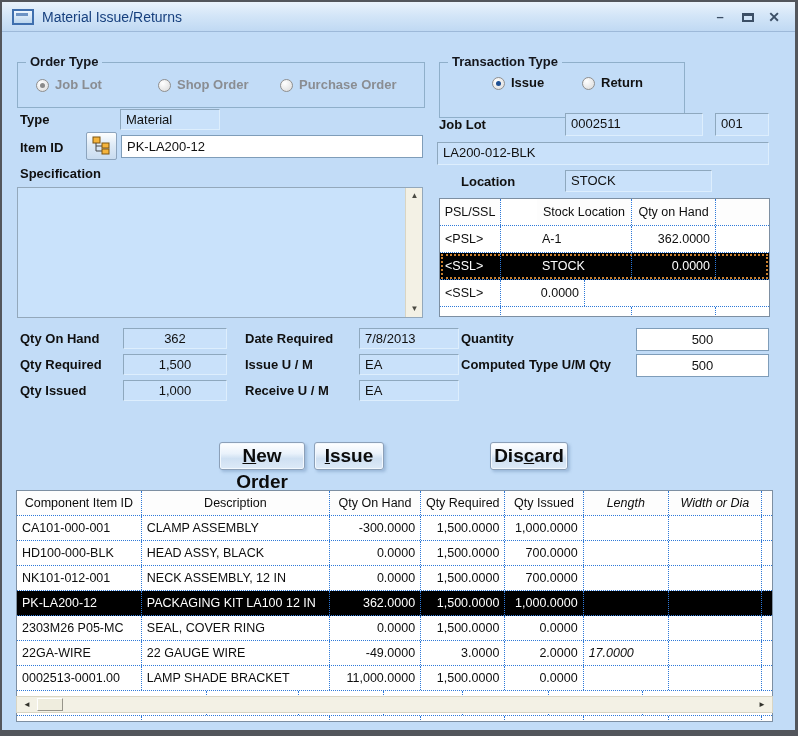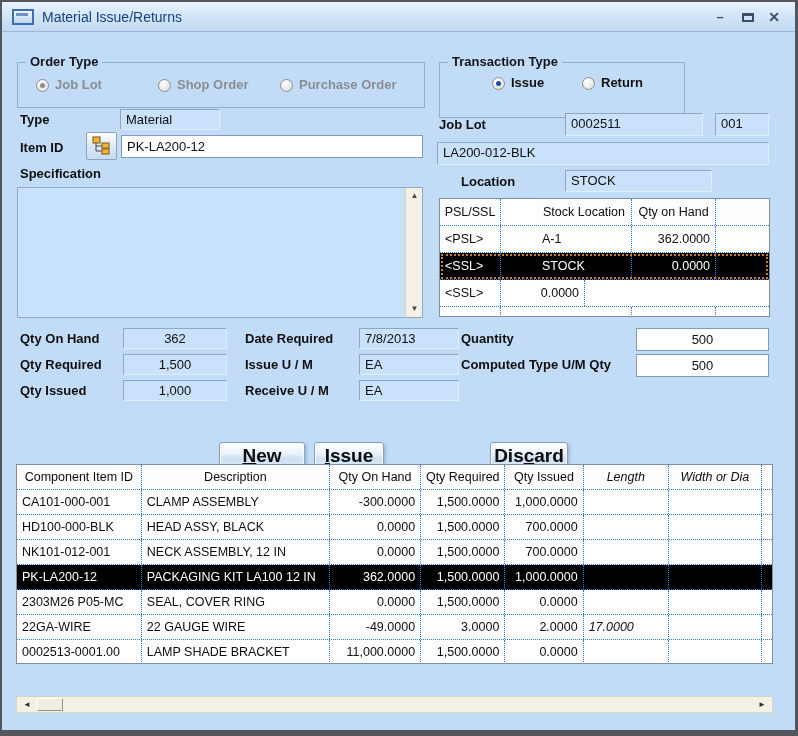--- a/index.html
+++ b/index.html
@@ -62,21 +62,21 @@
   .gcell.c{ justify-content:center;} .gcell.r{ justify-content:flex-end;}
   .ghead .gcell{ background:#fdfdfd;}
   .grow.selrow{ background:#000000;}
   .grow.selrow .gcell{ color:#ffffff;}
   .grow.focusrow{ outline:2px dotted #c87f2e; outline-offset:-3px;}
   
   #stock-grid{ left:437px; top:196px; width:331px; height:119px;}
   #stock-grid .ghead{ height:24px;} #stock-grid .grow{ height:27px;}
   .s0{width:61px;} .s1{width:95px;margin-left:36px;} .s2{width:84px;} .s3{flex:1; border-right:none;}
   
-  #comp-grid{ left:14px; top:462px; width:757px; height:200px;text-align:right;}
+  #comp-grid{ left:14px; top:488px; width:757px; height:232px;text-align:right;}
   #comp-grid .grow{ height:25px;}
   .k0{width:126px;} .k1{width:190px;} .k2{width:92px;} .k3{width:85px;}
   .k4{width:79px;} .k5{width:86px;font-style:italic;} .k6{width:94px;font-style:italic;} .k7{flex:1; border-right:none;}
   
   .btn{ top:415px; height:28px; border:1px solid #8ca0b8; border-radius:3px;
     background:linear-gradient(#ffffff,#eaf2fb 40%,#cfe0f2 60%,#ddeaf8);
     box-shadow:2px 2px 3px rgba(110,145,185,.45), inset 0 0 0 1px #f2f8fe;
     font-weight:bold; font-size:19px; color:#0c0c0c; text-align:center; line-height:26px;margin-top:25px;}
   
   #hscroll{ left:14px; top:694px; width:757px; height:17px;

